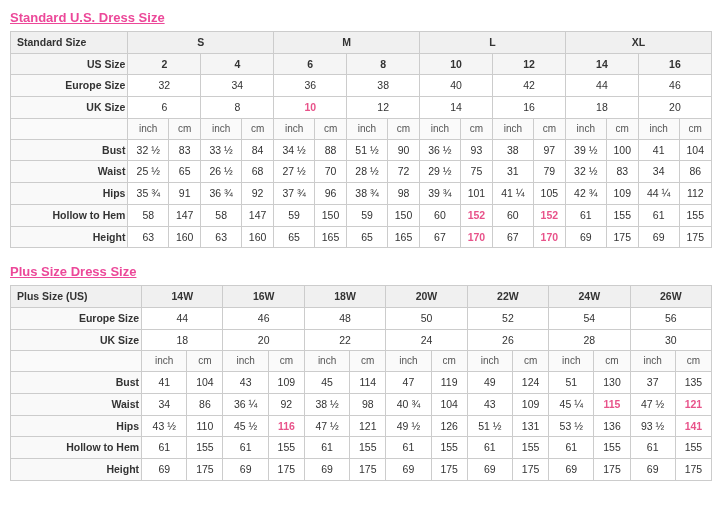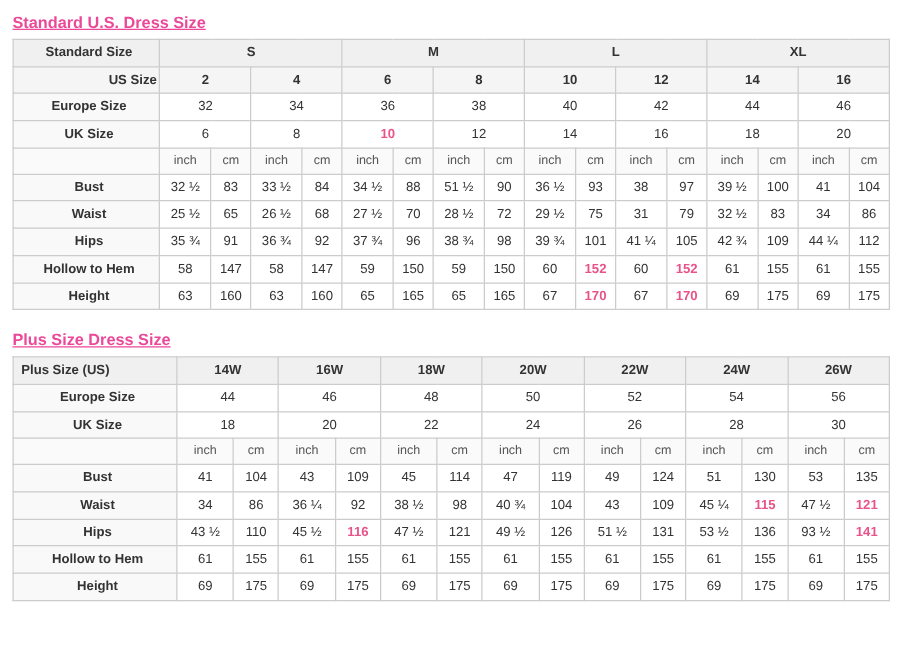--- a/index.html
+++ b/index.html
@@ -28,21 +28,21 @@
       text-align: center;
       padding: 3px 2px;
       font-size: 10.5px;
       line-height: 1.4;
     }
     thead th {
       background: #f5f5f5;
       font-weight: bold;
     }
     .row-label {
-      text-align: center;
+      text-align: right;
       padding-left: 6px;
       font-weight: bold;
       background: #f9f9f9;
       white-space: nowrap;
     }
     .highlight-pink {
       color: #e8538a;
       font-weight: bold;
     }
     .unit-row td {
@@ -56,21 +56,21 @@
     }
   </style>
 </head>
 <body>
 
 <h2>Standard U.S. Dress Size</h2>
 
 <table>
   <thead>
     <tr class="size-group-header">
-      <th style="text-align:center; padding-left:6px;">Standard Size</th>
+      <th style="text-align:left; padding-left:6px;">Standard Size</th>
       <th colspan="4">S</th>
       <th colspan="4">M</th>
       <th colspan="4">L</th>
       <th colspan="4">XL</th>
     </tr>
     <tr>
       <th style="text-align:right; padding-left:6px;">US Size</th>
       <th colspan="2">2</th>
       <th colspan="2">4</th>
       <th colspan="2">6</th>
@@ -287,21 +287,21 @@
       <td>43</td>
         <td>109</td>
       <td>45</td>
         <td>114</td>
       <td>47</td>
         <td>119</td>
       <td>49</td>
         <td>124</td>
       <td>51</td>
         <td>130</td>
-      <td>53</td>
+      <td>37</td>
         <td>135</td>
     </tr>
 
     <tr>
       <td class="row-label">Waist</td>
       <td>34</td>
         <td>86</td>
       <td>36 ¼</td>
         <td>92</td>
       <td>38 ½</td>

